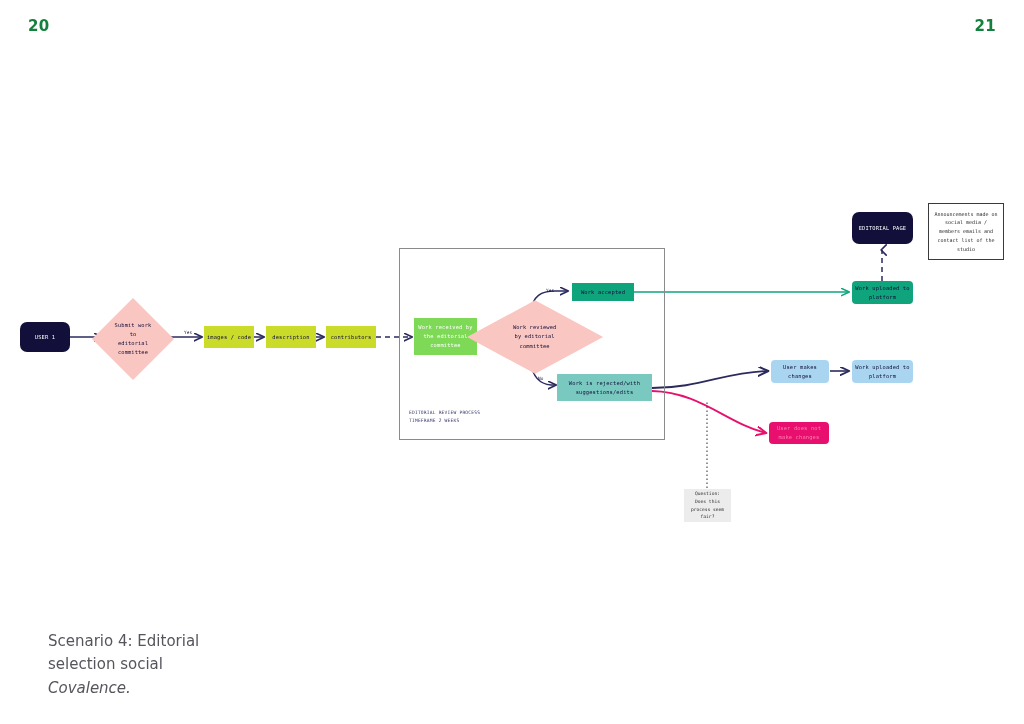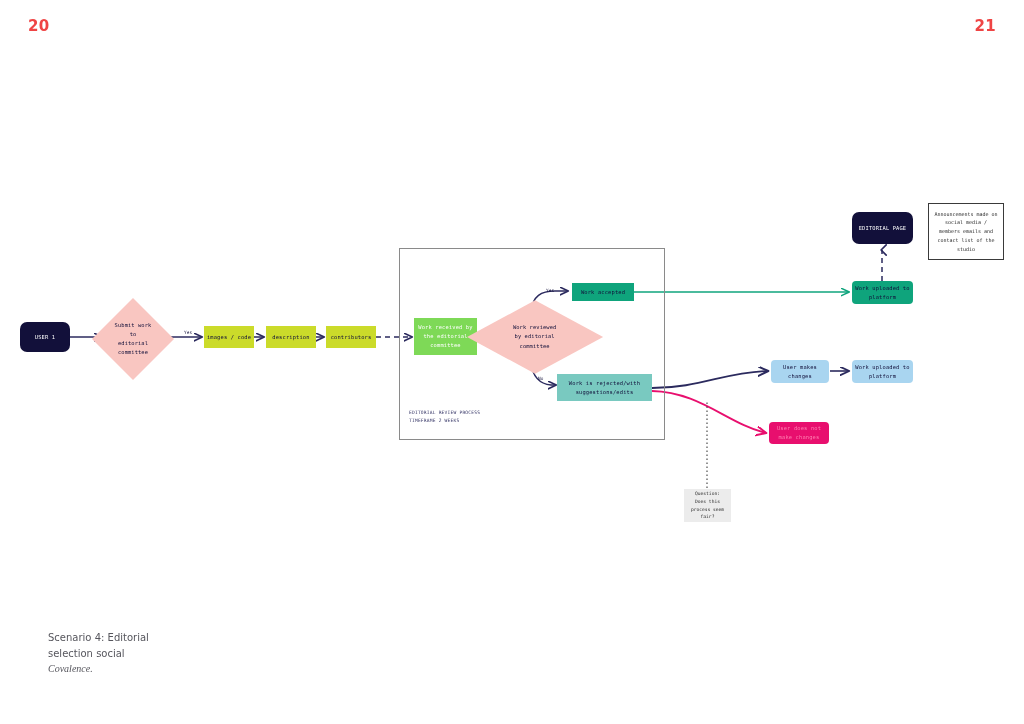--- a/index.html
+++ b/index.html
@@ -16,21 +16,21 @@
     color: #1a1a2e;
   }
 
   
   .page-num {
     position: absolute;
     top: 17px;
     font-family: "DejaVu Sans", sans-serif;
     font-size: 15px;
     font-weight: bold;
-    color: #ef4444;
+    color: #15803d;
     letter-spacing: 0.3px;
   }
   .page-num.left  { left: 28px; }
   .page-num.right { right: 28px; text-align: right; }
 
   
   #wires {
     position: absolute;
     left: 0; top: 0;
     width: 1024px;
@@ -186,25 +186,25 @@
     letter-spacing: 0.1px;
   }
 
   
   #scenario-caption {
     position: absolute;
     left: 48px;
     top: 630px;
     width: 190px;
     font-family: "DejaVu Sans", sans-serif;
-    font-size: 10px;
+    font-size: 15px;
     line-height: 1.55;
     color: #55555c;
   }
-  #scenario-caption .ital { font-style: italic; font-family: Liberation Serif, serif; }
+  #scenario-caption .ital { font-style: italic; }
 </style>
 </head>
 <body>
 
 <div class="page-num left">20</div>
 <div class="page-num right">21</div>
 
 <svg id="wires" viewBox="0 0 1024 724">
   <defs>
     <marker id="ar-navy" markerWidth="7" markerHeight="7" refX="5.4" refY="2.6" orient="auto">

